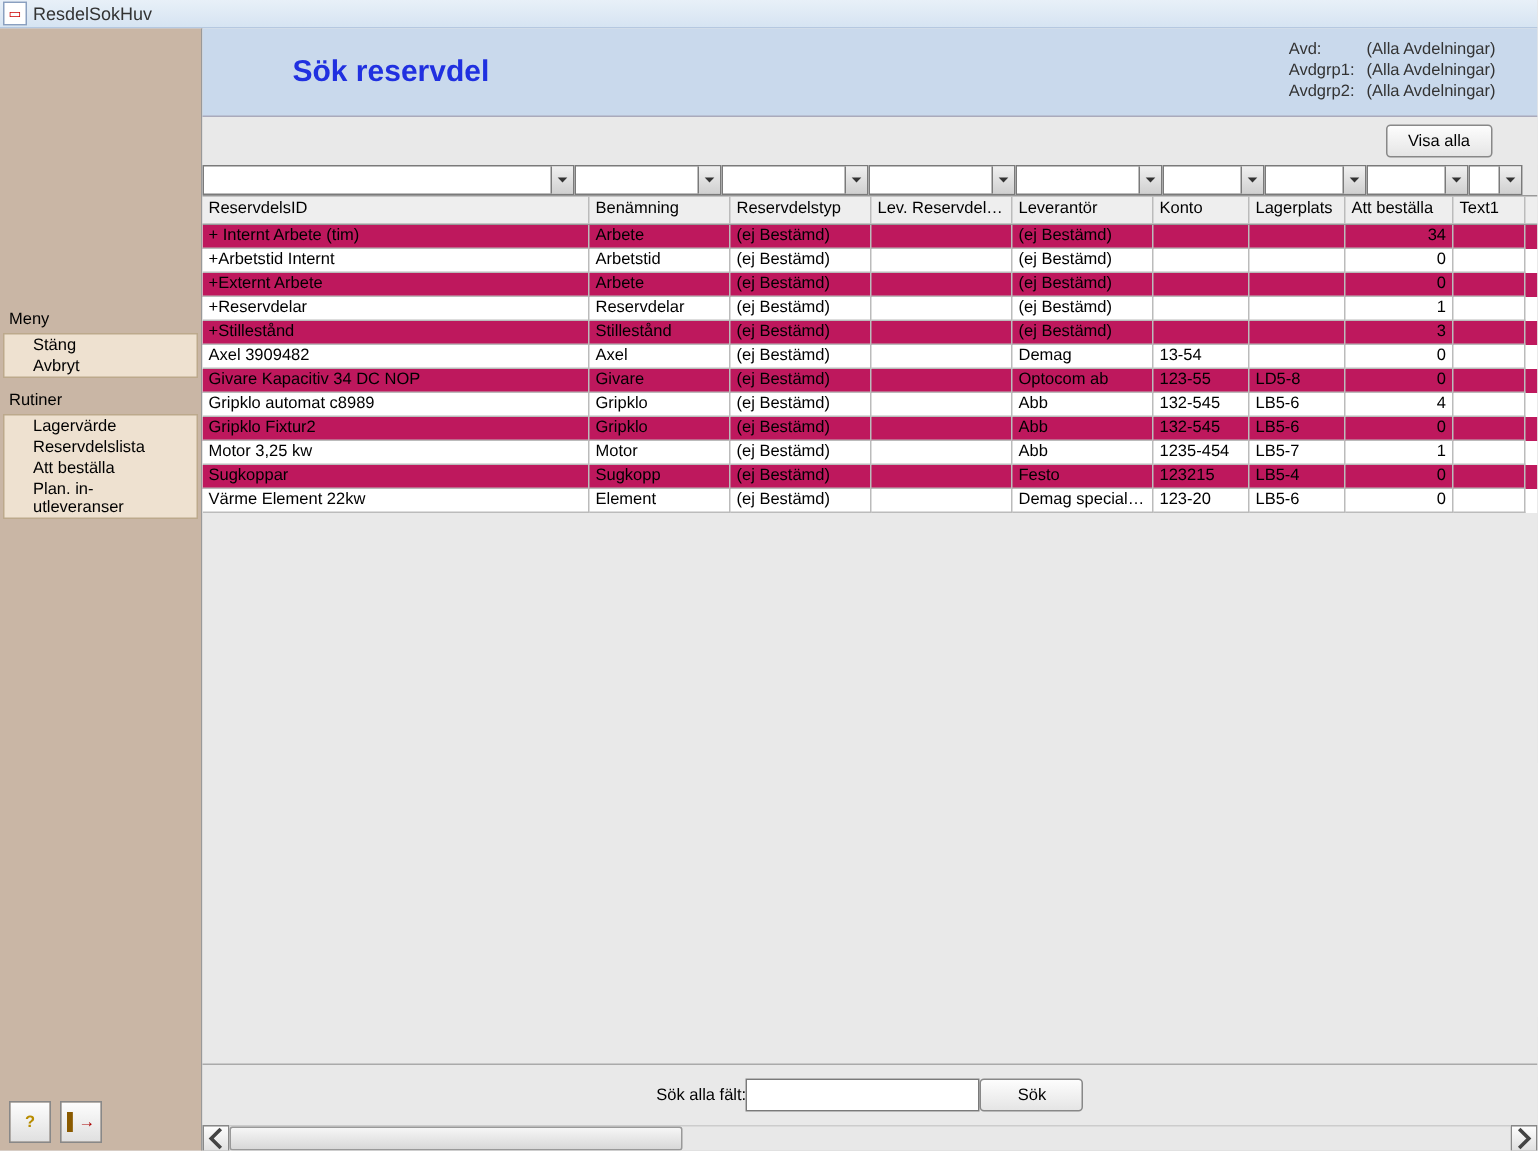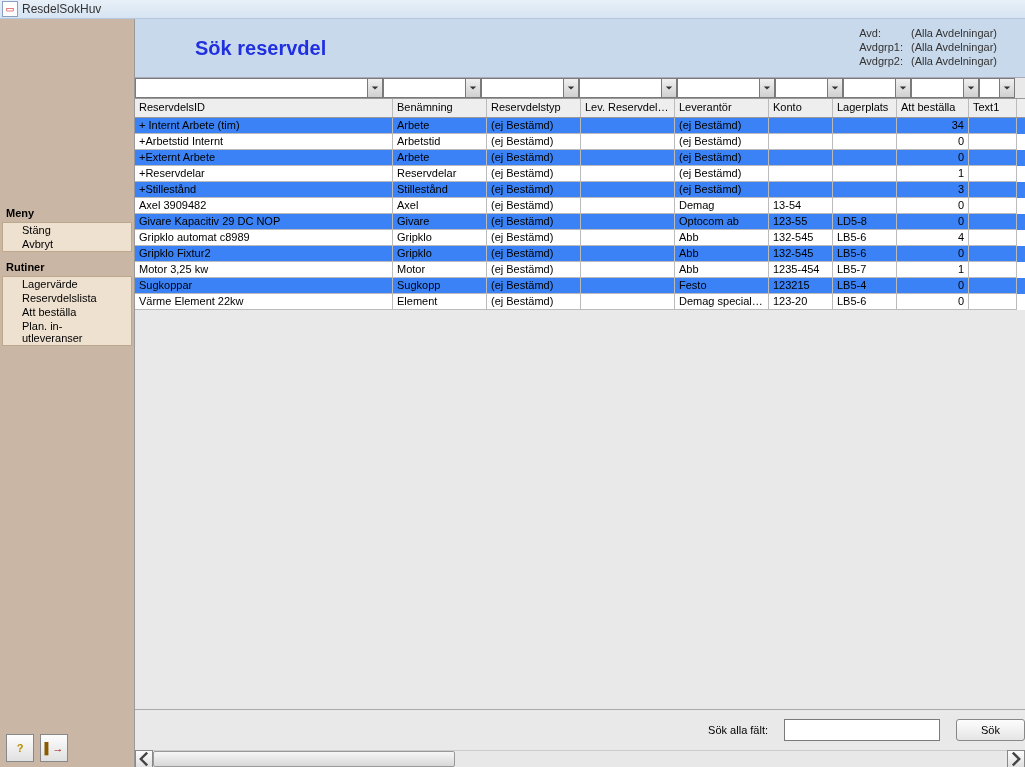--- a/index.html
+++ b/index.html
@@ -2,47 +2,47 @@
 <html><head>
 <meta charset="utf-8">
 <style>
   html,body{margin:0;padding:0;font-family:Tahoma,Arial,sans-serif;font-size:11px;color:#000;background:#e4e4e4;width:1025px;height:767px;overflow:hidden}
   .titlebar{height:18px;background:linear-gradient(#e8f0f8,#d6e4f2);border-bottom:1px solid #b5c8e0;display:flex;align-items:center;padding-left:2px}
   .titlebar .ticon{width:14px;height:14px;border:1px solid #8aa0c0;background:#fff;margin-right:4px;display:flex;align-items:center;justify-content:center;font-size:9px;color:#c00}
   .titlebar .ttext{font-size:12px;color:#333}
   .main{display:flex;height:749px}
   .sidebar{width:134px;background:#c9b6a5;border-right:1px solid #999;display:flex;flex-direction:column}
   .side-spacer{flex:0 0 185px}
-  .side-h{font-weight:bold;padding:3px 6px;background:#c9b6a5}
+  .side-h{font-weight:normal;padding:3px 6px;background:#c9b6a5}
   .side-group{background:#eee1d0;border:1px solid #bca98c;margin:0 2px 6px 2px}
   .side-item{padding:1px 19px;cursor:pointer}
   .sidebar-bottom{margin-top:auto;padding:6px;display:flex;gap:6px}
   .sq-btn{width:26px;height:26px;border:1px solid #888;background:linear-gradient(#fdfdfd,#e0e0e0);display:flex;align-items:center;justify-content:center;cursor:pointer;font-weight:bold}
   .content{flex:1;display:flex;flex-direction:column;background:#e9e9e9}
   .header{height:58px;background:#c9d9ec;border-bottom:1px solid #aab;display:flex;align-items:center;position:relative}
   .header .title{color:#2030e0;font-size:20px;font-weight:bold;margin-left:60px}
   .header-right{position:absolute;right:20px;top:6px;font-size:11px;color:#333}
   .header-right table td{padding:0 6px 0 0;white-space:nowrap}
   .toolbar{height:32px;display:flex;align-items:center;justify-content:flex-end;padding-right:30px;background:#e9e9e9}
   .btn{height:22px;padding:0 14px;border:1px solid #888;border-radius:3px;background:linear-gradient(#fdfdfd,#e5e5e5);cursor:pointer;font-size:11px}
   .filters{display:flex;height:20px}
   .fcell{border:1px solid #7a7a7a;background:#fff;position:relative;box-sizing:border-box;display:flex;align-items:center}
   .fcell .dd{width:14px;height:100%;border-left:1px solid #7a7a7a;background:linear-gradient(#f0f0f0,#d0d0d0);display:flex;align-items:center;justify-content:center;margin-left:auto;cursor:pointer}
   .dd svg{width:8px;height:8px}
   .thead{display:flex;height:18px;background:#eee;border-top:1px solid #999;border-bottom:1px solid #999}
   .th{box-sizing:border-box;border-right:1px solid #bbb;padding:2px 4px;white-space:nowrap;overflow:hidden;text-overflow:ellipsis}
   .tbody{}
   .trow{display:flex;height:16px}
-  .trow.alt{background:#3b82f6}
+  .trow.alt{background:#be185d}
   .trow:not(.alt){background:#fff}
   .td{box-sizing:border-box;border-right:1px solid #bbb;border-bottom:1px solid #bbb;padding:1px 4px;white-space:nowrap;overflow:hidden;text-overflow:ellipsis}
   .td.num{text-align:right}
   .gridarea{flex:1;overflow:hidden;background:#e9e9e9}
   .footer{height:58px;border-top:1px solid #aaa;background:#e9e9e9;display:flex;flex-direction:column}
-  .footer-top{flex:1;display:flex;align-items:center;justify-content:flex-end;gap:16px}
+  .footer-top{flex:1;display:flex;align-items:center;justify-content:center;gap:0}
   .tin{width:150px;height:18px;border:1px solid #7a7a7a;background:#fff}
   .hscroll{height:18px;display:flex;align-items:center}
   .hscroll .arr{width:16px;height:16px;border:1px solid #888;background:linear-gradient(#fdfdfd,#e0e0e0);display:flex;align-items:center;justify-content:center;cursor:pointer}
   .hscroll .track{flex:1;height:16px;background:#e8e8e8;border-top:1px solid #ccc;border-bottom:1px solid #ccc;position:relative}
   .hscroll .thumb{position:absolute;left:0;top:0;height:14px;width:300px;background:linear-gradient(#f6f6f6,#d8d8d8);border:1px solid #999;border-radius:2px}
   .c0{width:258px}.c1{width:94px}.c2{width:94px}.c3{width:94px}.c4{width:94px}.c5{width:64px}.c6{width:64px}.c7{width:72px}.c8{width:48px}
   .f0{width:248px}.f1{width:98px}.f2{width:98px}.f3{width:98px}.f4{width:98px}.f5{width:68px}.f6{width:68px}.f7{width:68px}.f8{width:36px}
 </style>
 </head>
 <body>
@@ -92,20 +92,23 @@
               </tr>
           <tr>
                 <td>Avdgrp2:</td>
                 <td>(Alla Avdelningar)</td>
               </tr>
         </tbody>
           </table>
       </div>
     </div>
 
+    <div class="toolbar">
+      <button class="btn">Visa alla</button>
+    </div>
 
     <div class="filters" id="filters">
         <div class="fcell f0">
           <div class="dd">
             <svg viewBox="0 0 10 10">
               <path d="M1 3 L5 7 L9 3 Z" fill="#333"></path>
             </svg>
           </div>
         </div>
         <div class="fcell f1">
@@ -240,21 +243,21 @@
             <div class="td c1">Axel</div>
             <div class="td c2">(ej Bestämd)</div>
             <div class="td c3"></div>
             <div class="td c4">Demag</div>
             <div class="td c5">13-54</div>
             <div class="td c6"></div>
             <div class="td c7 num">0</div>
             <div class="td c8"></div>
           </div>
           <div class="trow alt">
-            <div class="td c0">Givare Kapacitiv 29 DC NOP</div>
+            <div class="td c0">Givare Kapacitiv 34 DC NOP</div>
             <div class="td c1">Givare</div>
             <div class="td c2">(ej Bestämd)</div>
             <div class="td c3"></div>
             <div class="td c4">Optocom ab</div>
             <div class="td c5">123-55</div>
             <div class="td c6">LD5-8</div>
             <div class="td c7 num">0</div>
             <div class="td c8"></div>
           </div>
           <div class="trow">

